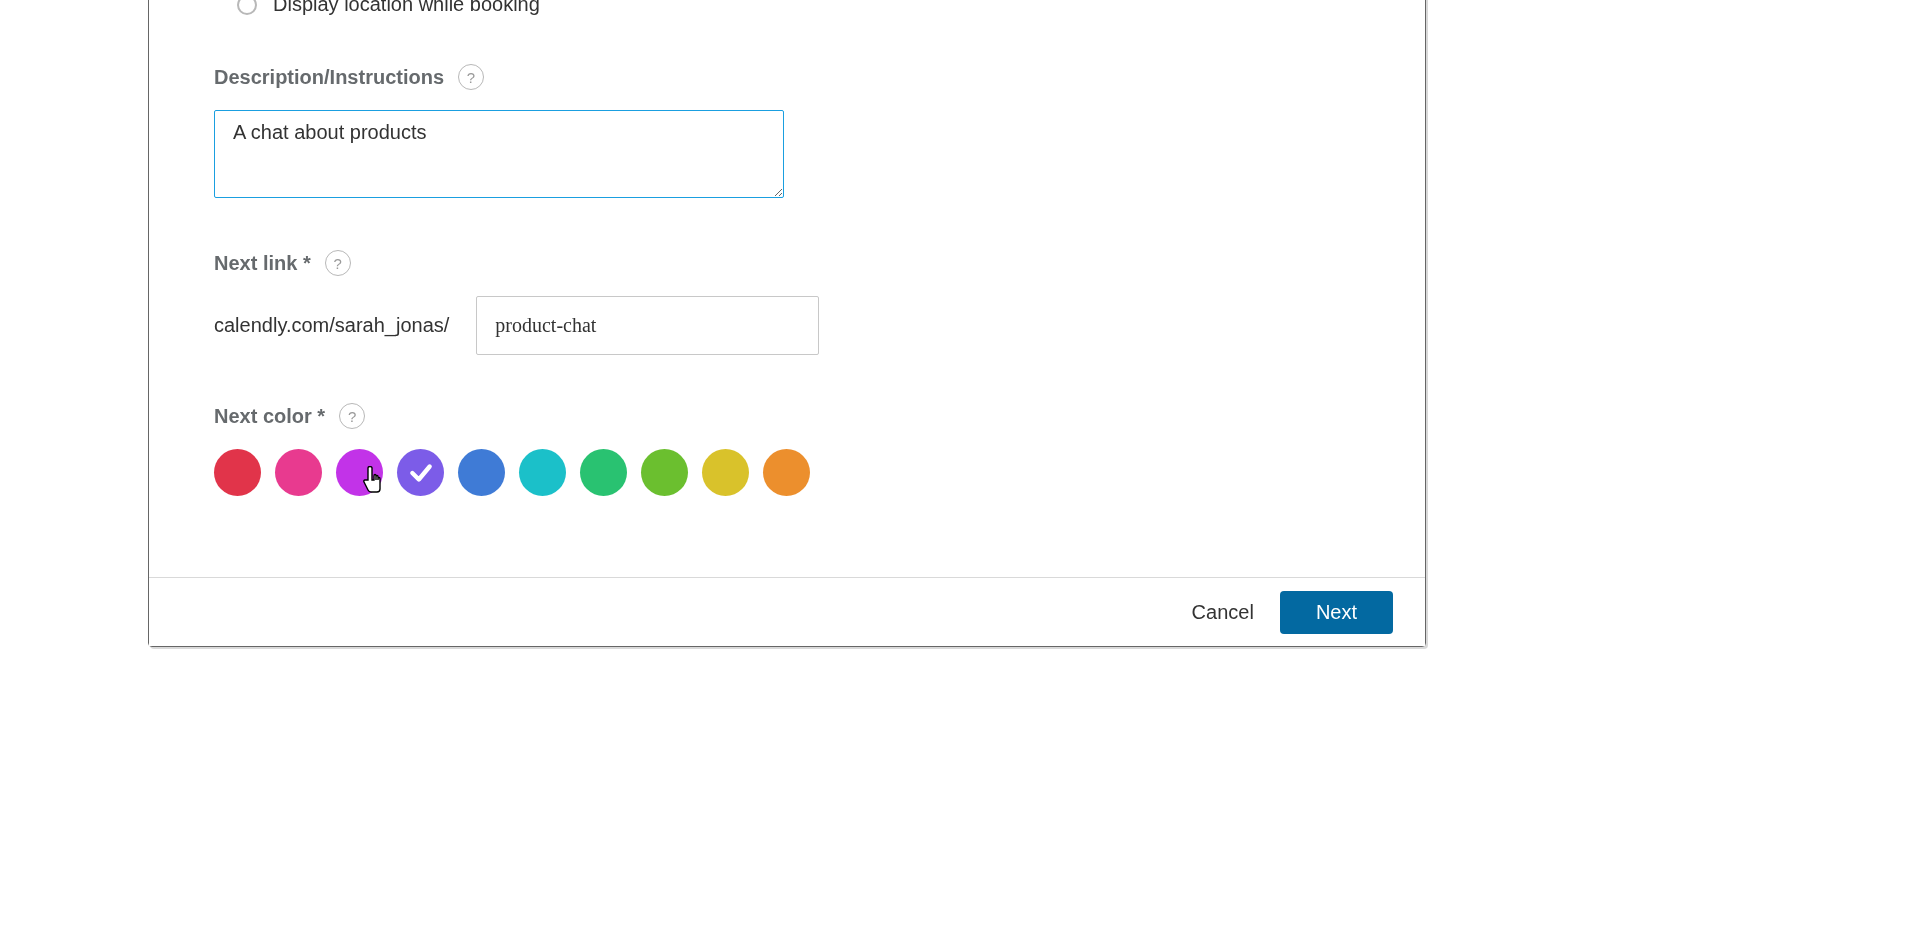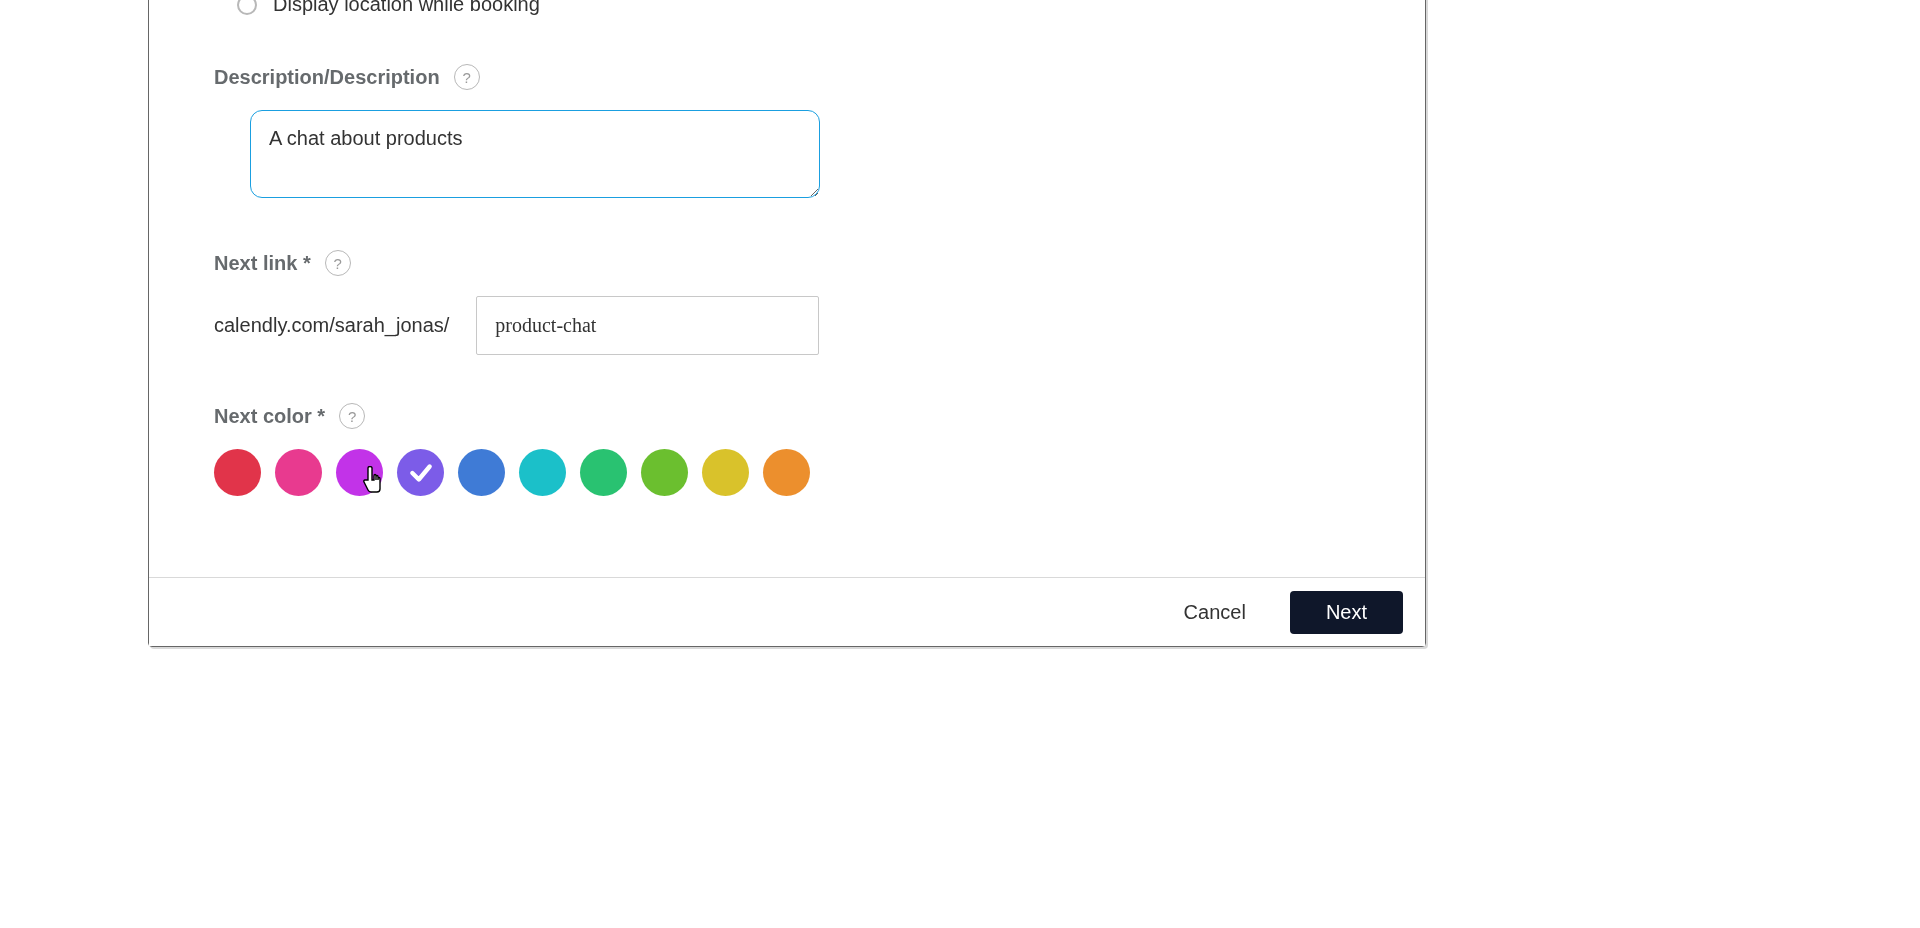--- a/index.html
+++ b/index.html
@@ -74,29 +74,28 @@
     display: flex; align-items: center; justify-content: center;
     font-size: 15px;
     color: #9a9a9a;
     cursor: pointer;
     user-select: none;
   }
   .textarea {
     width: 570px;
     height: 88px;
     border: 1px solid #1a9fe0;
-    border-radius: 12px;
-    padding: 14px 18px;
+    border-radius: 2px;
+    padding: 8px 18px;
     font-size: 20px;
     color: #333;
     resize: both;
     font-family: inherit;
     line-height: 1.3;
     outline: none;
-    margin-left: 36px;
   }
   .link-row {
     display: flex;
     align-items: center;
     gap: 27px;
   }
   .link-prefix {
     font-size: 20px;
     color: #333;
   }
@@ -134,36 +133,36 @@
     z-index: 200;
   }
   .card-footer {
     position: absolute;
     left: 0; right: 0; bottom: 0;
     height: 69px;
     border-top: 1px solid #d9d9d9;
     display: flex;
     justify-content: flex-end;
     align-items: center;
-    padding-right: 22px;
-    gap: 38px;
+    padding-right: 32px;
+    gap: 20px;
     background: #fff;
   }
   .btn-cancel {
     font-size: 20px;
     color: #333;
     background: none;
     border: none;
     cursor: pointer;
     padding: 10px 6px;
   }
   .btn-next {
     font-size: 20px;
     color: #fff;
-    background: #0f172a;
+    background: #0369a1;
     border: none;
     border-radius: 4px;
     padding: 10px 36px;
     cursor: pointer;
   }
 </style>
 </head>
 <body>
 
 <div class="card">
@@ -171,21 +170,21 @@
 
     <div class="radio-group">
       <label class="radio-row">
         <span class="radio-btn"></span>
         <span class="radio-label">Display location while booking</span>
       </label>
     </div>
 
     <div class="field">
       <div class="field-label-row">
-        <span class="field-label">Description/Description</span>
+        <span class="field-label">Description/Instructions</span>
         <span class="help-icon">?</span>
       </div>
       <textarea class="textarea" style="">A chat about products</textarea>
     </div>
 
     <div class="field">
       <div class="field-label-row">
         <span class="field-label">Next link *</span>
         <span class="help-icon">?</span>
       </div>

